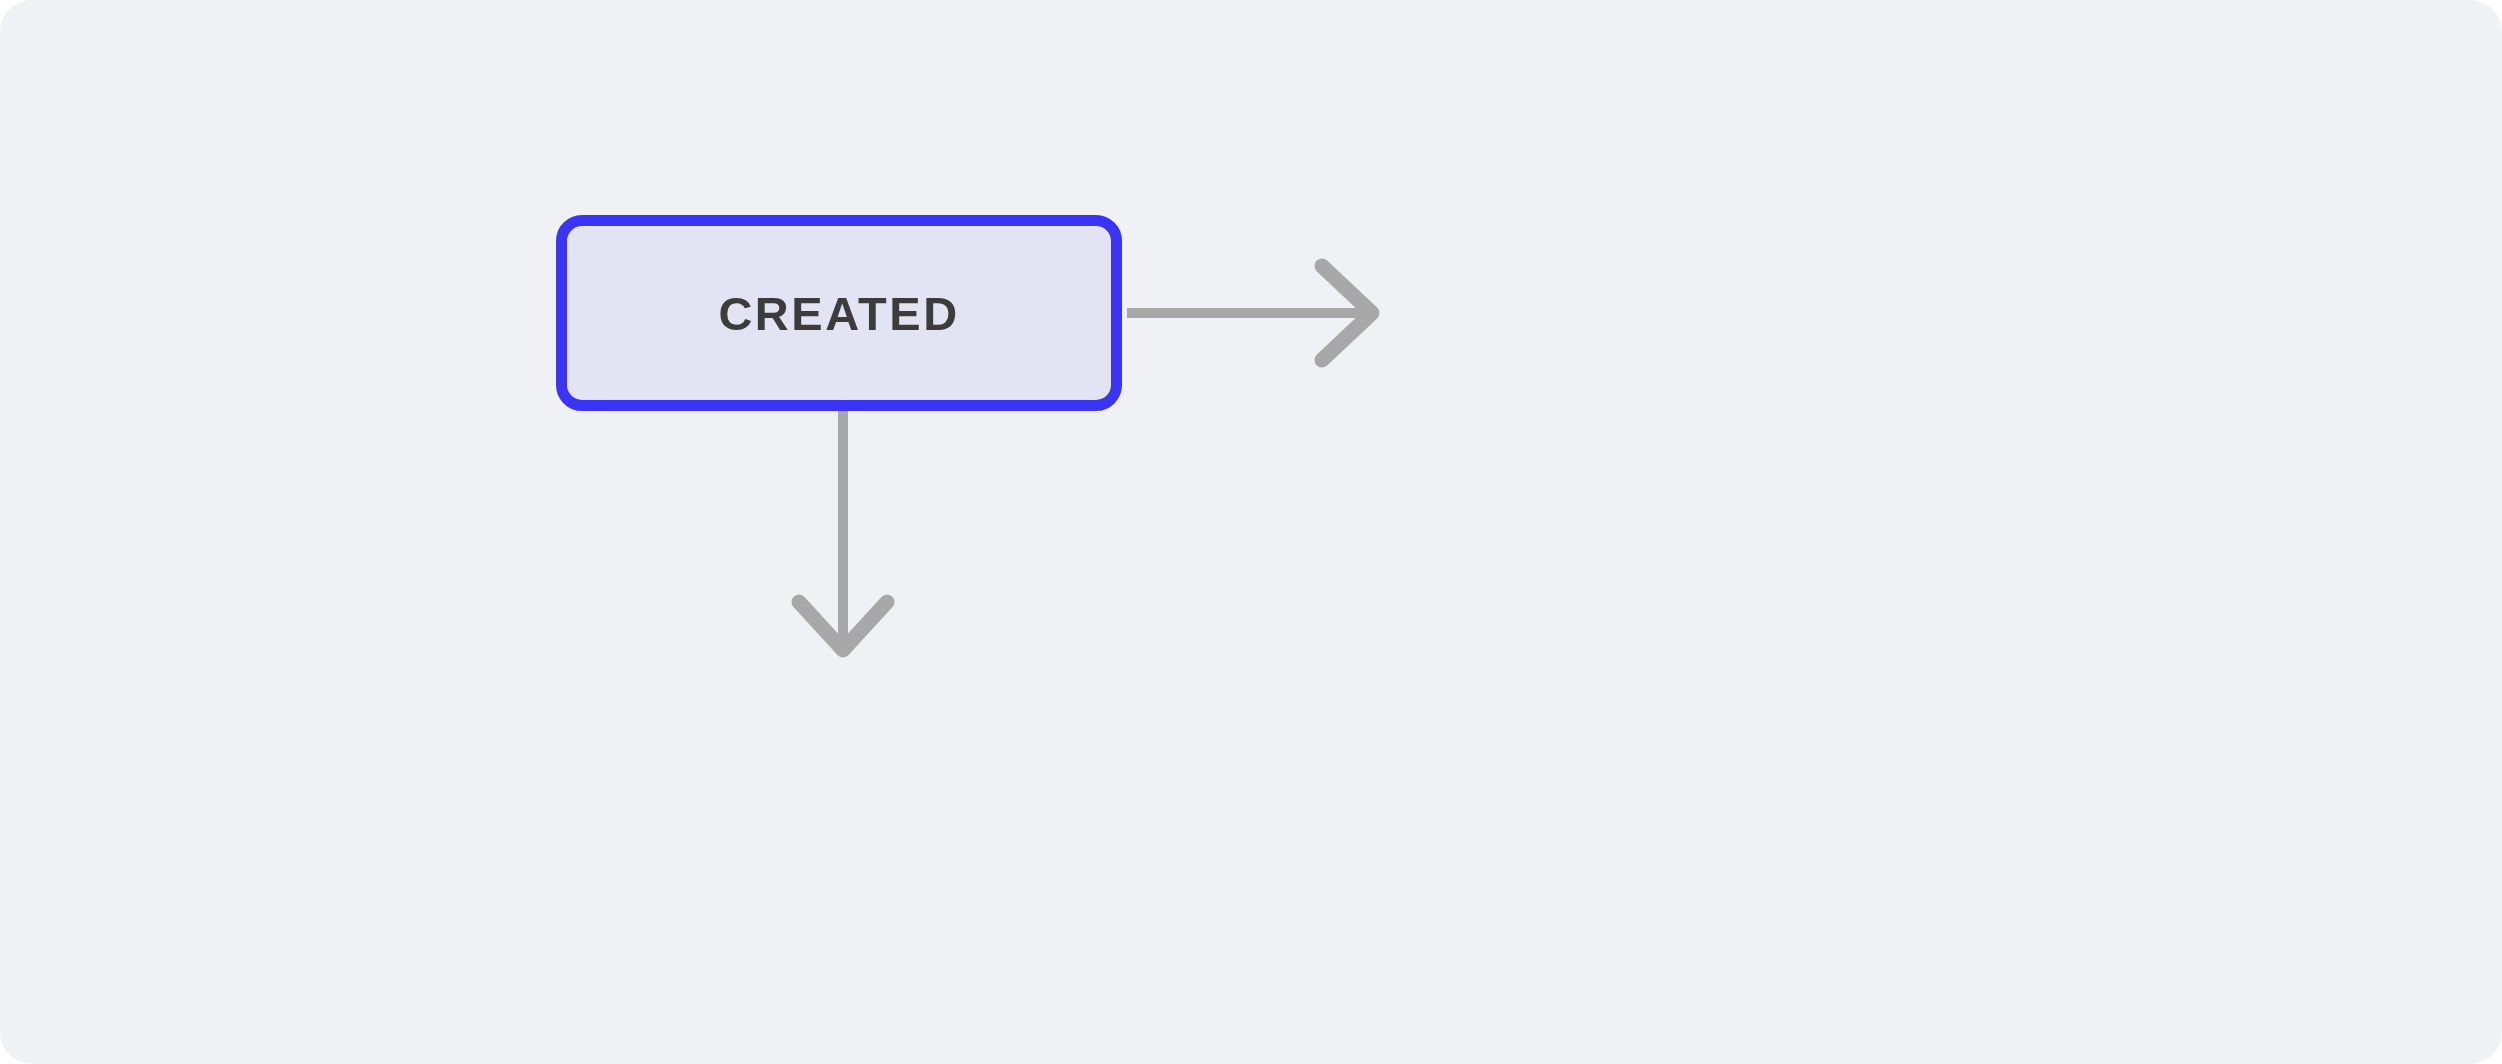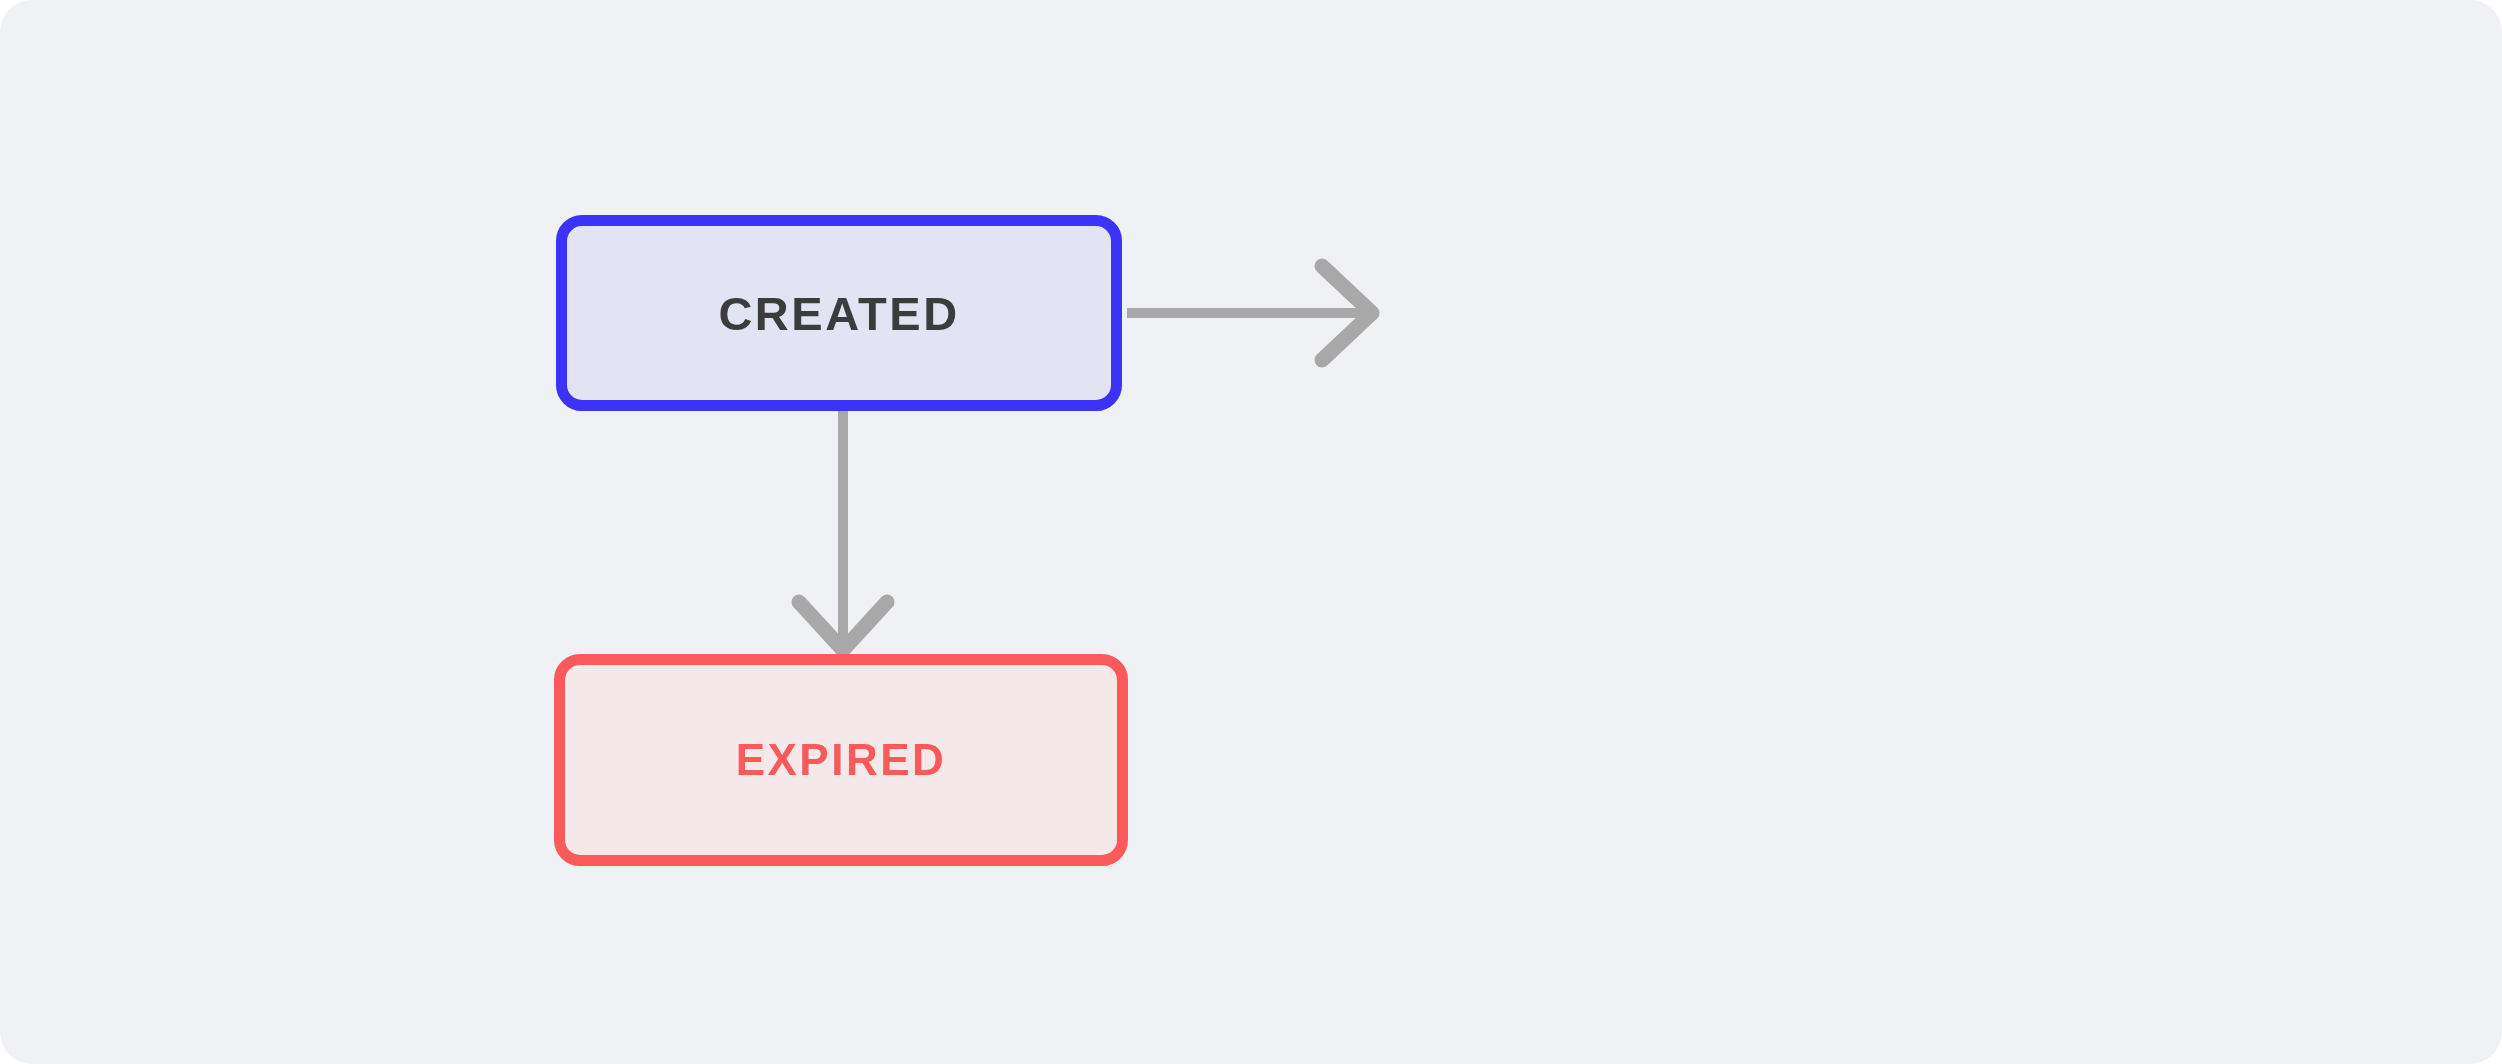--- a/index.html
+++ b/index.html
@@ -113,17 +113,14 @@
       <line x1="843" y1="411" x2="843" y2="645" stroke="#a8a8a8" stroke-width="10" stroke-linecap="butt"></line>
       <polyline points="799,602 843,650 887,602" fill="none" stroke="#a8a8a8" stroke-width="15" stroke-linecap="round" stroke-linejoin="round"></polyline>
     </g>
   </svg>
 
   <div class="state-node" id="node-created">
     <span class="state-label">CREATED</span>
   </div>
 
 
-  <div class="state-node" id="node-expired">
-    <span class="state-label">EXPIRED</span>
-  </div>
 
 </div>
 
 </body></html>

